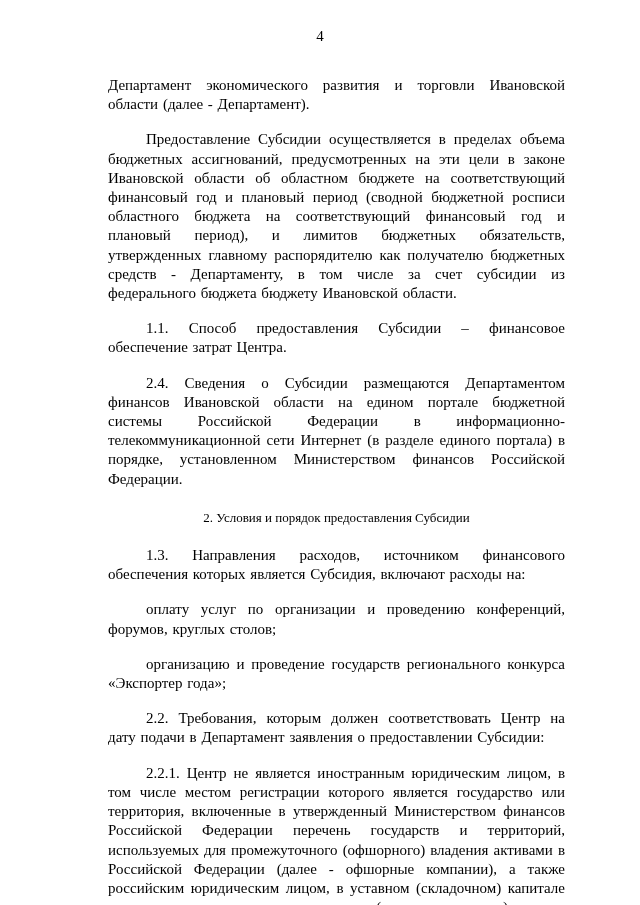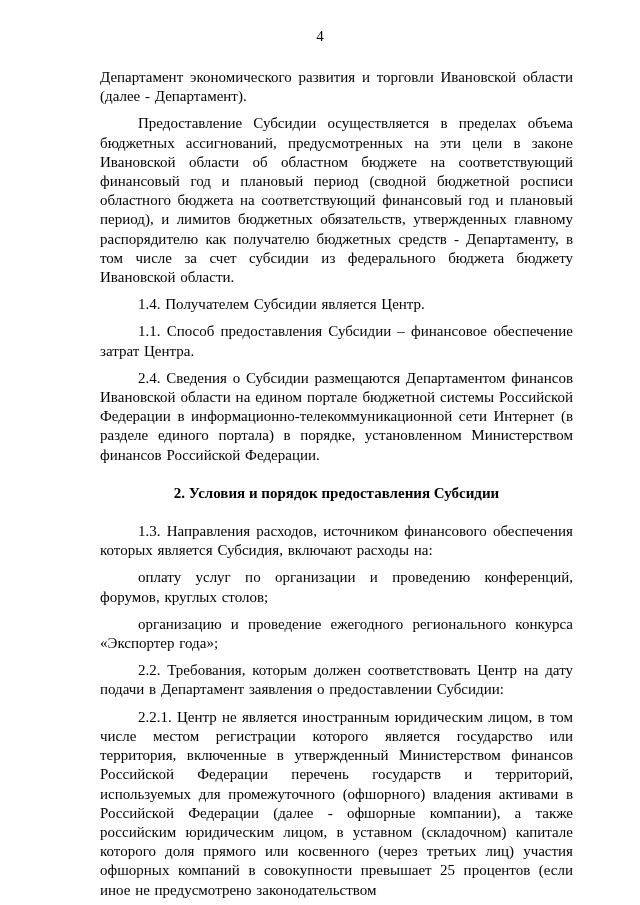--- a/index.html
+++ b/index.html
@@ -25,62 +25,61 @@
       right: 0;
       text-align: center;
     }
     .content {
       position: absolute;
       top: 60px;
       left: 92px;
       width: 489px;
     }
     .para {
-      margin: 8px;
+      margin: 16px;
       text-align: justify;
       text-indent: 38px;
       word-spacing: 1px;
     }
     .para.no-indent {
       text-indent: 0;
     }
     .section-heading {
       margin: 19px 0;
       text-align: center;
-      font-weight: bold;
-      font-size: 15px;
+      font-weight: normal;
+      font-size: 13px;
       line-height: 19.2px;
     }
   </style>
 </head>
 <body>
 
 <div class="page">
 
   <div class="page-number">4</div>
 
   <div class="content">
 
     <p class="para no-indent">Департамент экономического развития и торговли Ивановской области (далее - Департамент).</p>
 
     <p class="para">Предоставление Субсидии осуществляется в пределах объема бюджетных ассигнований, предусмотренных на эти цели в законе Ивановской области об областном бюджете на соответствующий финансовый год и плановый период (сводной бюджетной росписи областного бюджета на соответствующий финансовый год и плановый период), и лимитов бюджетных обязательств, утвержденных главному распорядителю как получателю бюджетных средств - Департаменту, в том числе за счет субсидии из федерального бюджета бюджету Ивановской области.</p>
 
-    <p class="para">1.4. Получателем Субсидии является Центр.</p>
 
     <p class="para">1.1. Способ предоставления Субсидии – финансовое обеспечение затрат Центра.</p>
 
     <p class="para">2.4. Сведения о Субсидии размещаются Департаментом финансов Ивановской области на едином портале бюджетной системы Российской Федерации в информационно-телекоммуникационной сети Интернет (в разделе единого портала) в порядке, установленном Министерством финансов Российской Федерации.</p>
 
     <h2 class="section-heading">2. Условия и порядок предоставления Субсидии</h2>
 
     <p class="para">1.3. Направления расходов, источником финансового обеспечения которых является Субсидия, включают расходы на:</p>
 
     <p class="para">оплату услуг по организации и проведению конференций, форумов, круглых столов;</p>
 
-    <p class="para">организацию и проведение ежегодного регионального конкурса «Экспортер года»;</p>
+    <p class="para">организацию и проведение государств регионального конкурса «Экспортер года»;</p>
 
 
     <p class="para">2.2. Требования, которым должен соответствовать Центр на дату подачи в Департамент заявления о предоставлении Субсидии:</p>
 
     <p class="para">2.2.1. Центр не является иностранным юридическим лицом, в том числе местом регистрации которого является государство или территория, включенные в утвержденный Министерством финансов Российской Федерации перечень государств и территорий, используемых для промежуточного (офшорного) владения активами в Российской Федерации (далее - офшорные компании), а также российским юридическим лицом, в уставном (складочном) капитале которого доля прямого или косвенного (через третьих лиц) участия офшорных компаний в совокупности превышает 25 процентов (если иное не предусмотрено законодательством</p>
 
   </div>
 </div>
 
 </body></html>

